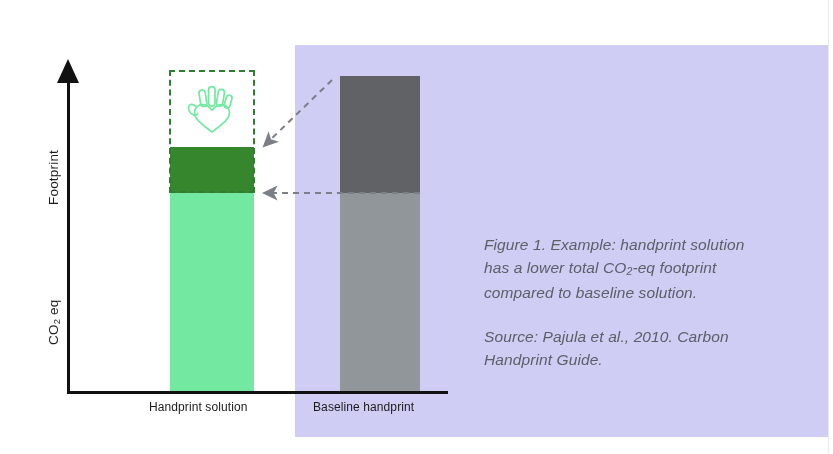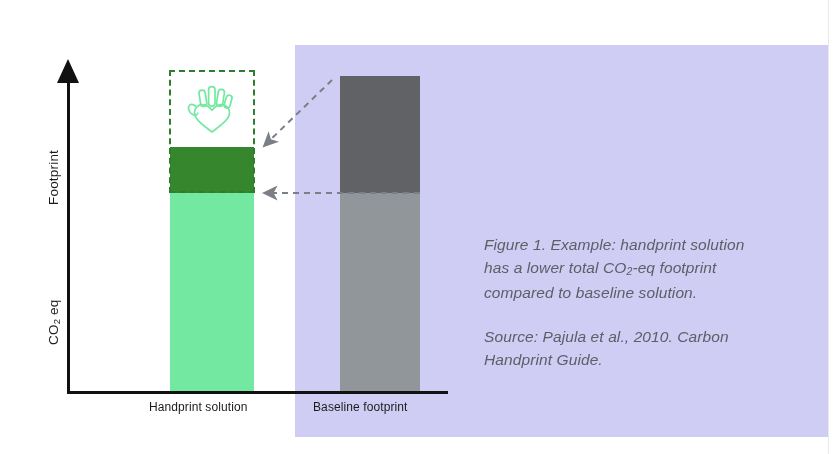--- a/index.html
+++ b/index.html
@@ -185,20 +185,20 @@
         <path d="M8.4,4.5 L0.6,0.8 L2.6,4.5 L0.6,8.2 Z" fill="#7a7f88"></path>
       </marker>
     </defs>
 
     <line x1="332" y1="80" x2="264" y2="146" stroke="#7a7f88" stroke-width="2" stroke-dasharray="6 5" marker-end="url(#arrowhead)"></line>
 
     <line x1="420" y1="193" x2="264" y2="193" stroke="#7a7f88" stroke-width="2" stroke-dasharray="6 5" marker-end="url(#arrowhead)"></line>
   </svg>
 
   <div class="tick-label handprint">Handprint solution</div>
-  <div class="tick-label baseline">Baseline footprint</div>
+  <div class="tick-label baseline">Baseline handprint</div>
 
   <div class="caption">
     <p><span>Figure 1. Example: handprint solution has a lower total CO</span><sub>2</sub><span>-eq footprint compared to baseline solution.</span></p>
     <p class="source">Source: Pajula et al., 2010. Carbon Handprint Guide.</p>
   </div>
 
 </div>
 
 </body></html>

